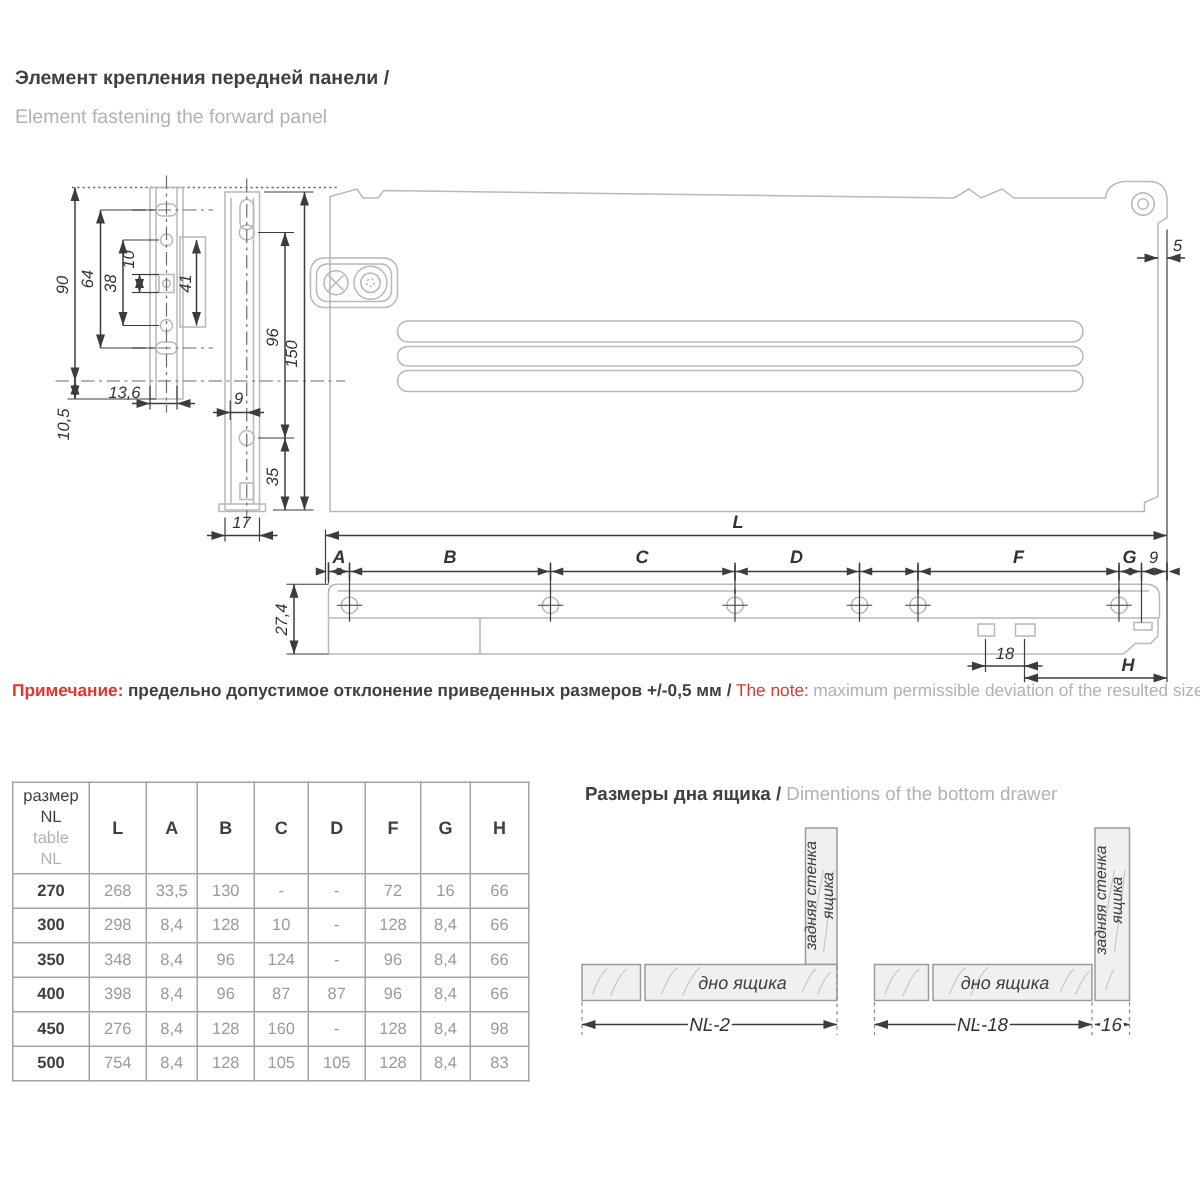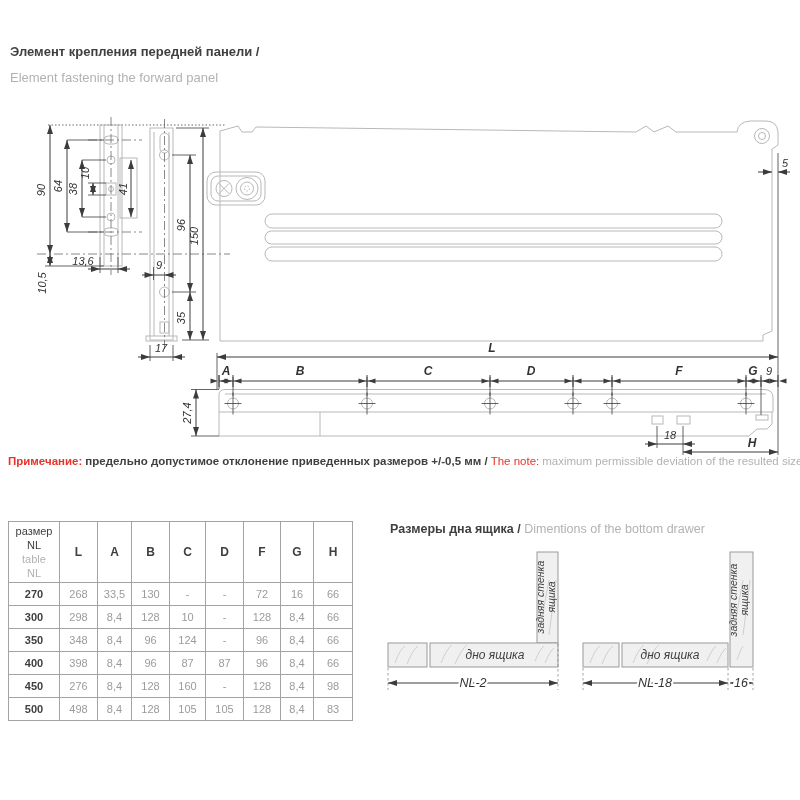--- a/index.html
+++ b/index.html
@@ -345,21 +345,21 @@
       <td class="val">8,4</td>
       <td class="val">128</td>
       <td class="val">160</td>
       <td class="val">-</td>
       <td class="val">128</td>
       <td class="val">8,4</td>
       <td class="val">98</td>
     </tr>
     <tr>
       <td class="rowlab">500</td>
-      <td class="val">498</td>
+      <td class="val">754</td>
       <td class="val">8,4</td>
       <td class="val">128</td>
       <td class="val">105</td>
       <td class="val">105</td>
       <td class="val">128</td>
       <td class="val">8,4</td>
       <td class="val">83</td>
     </tr>
   </tbody>
 </table>

